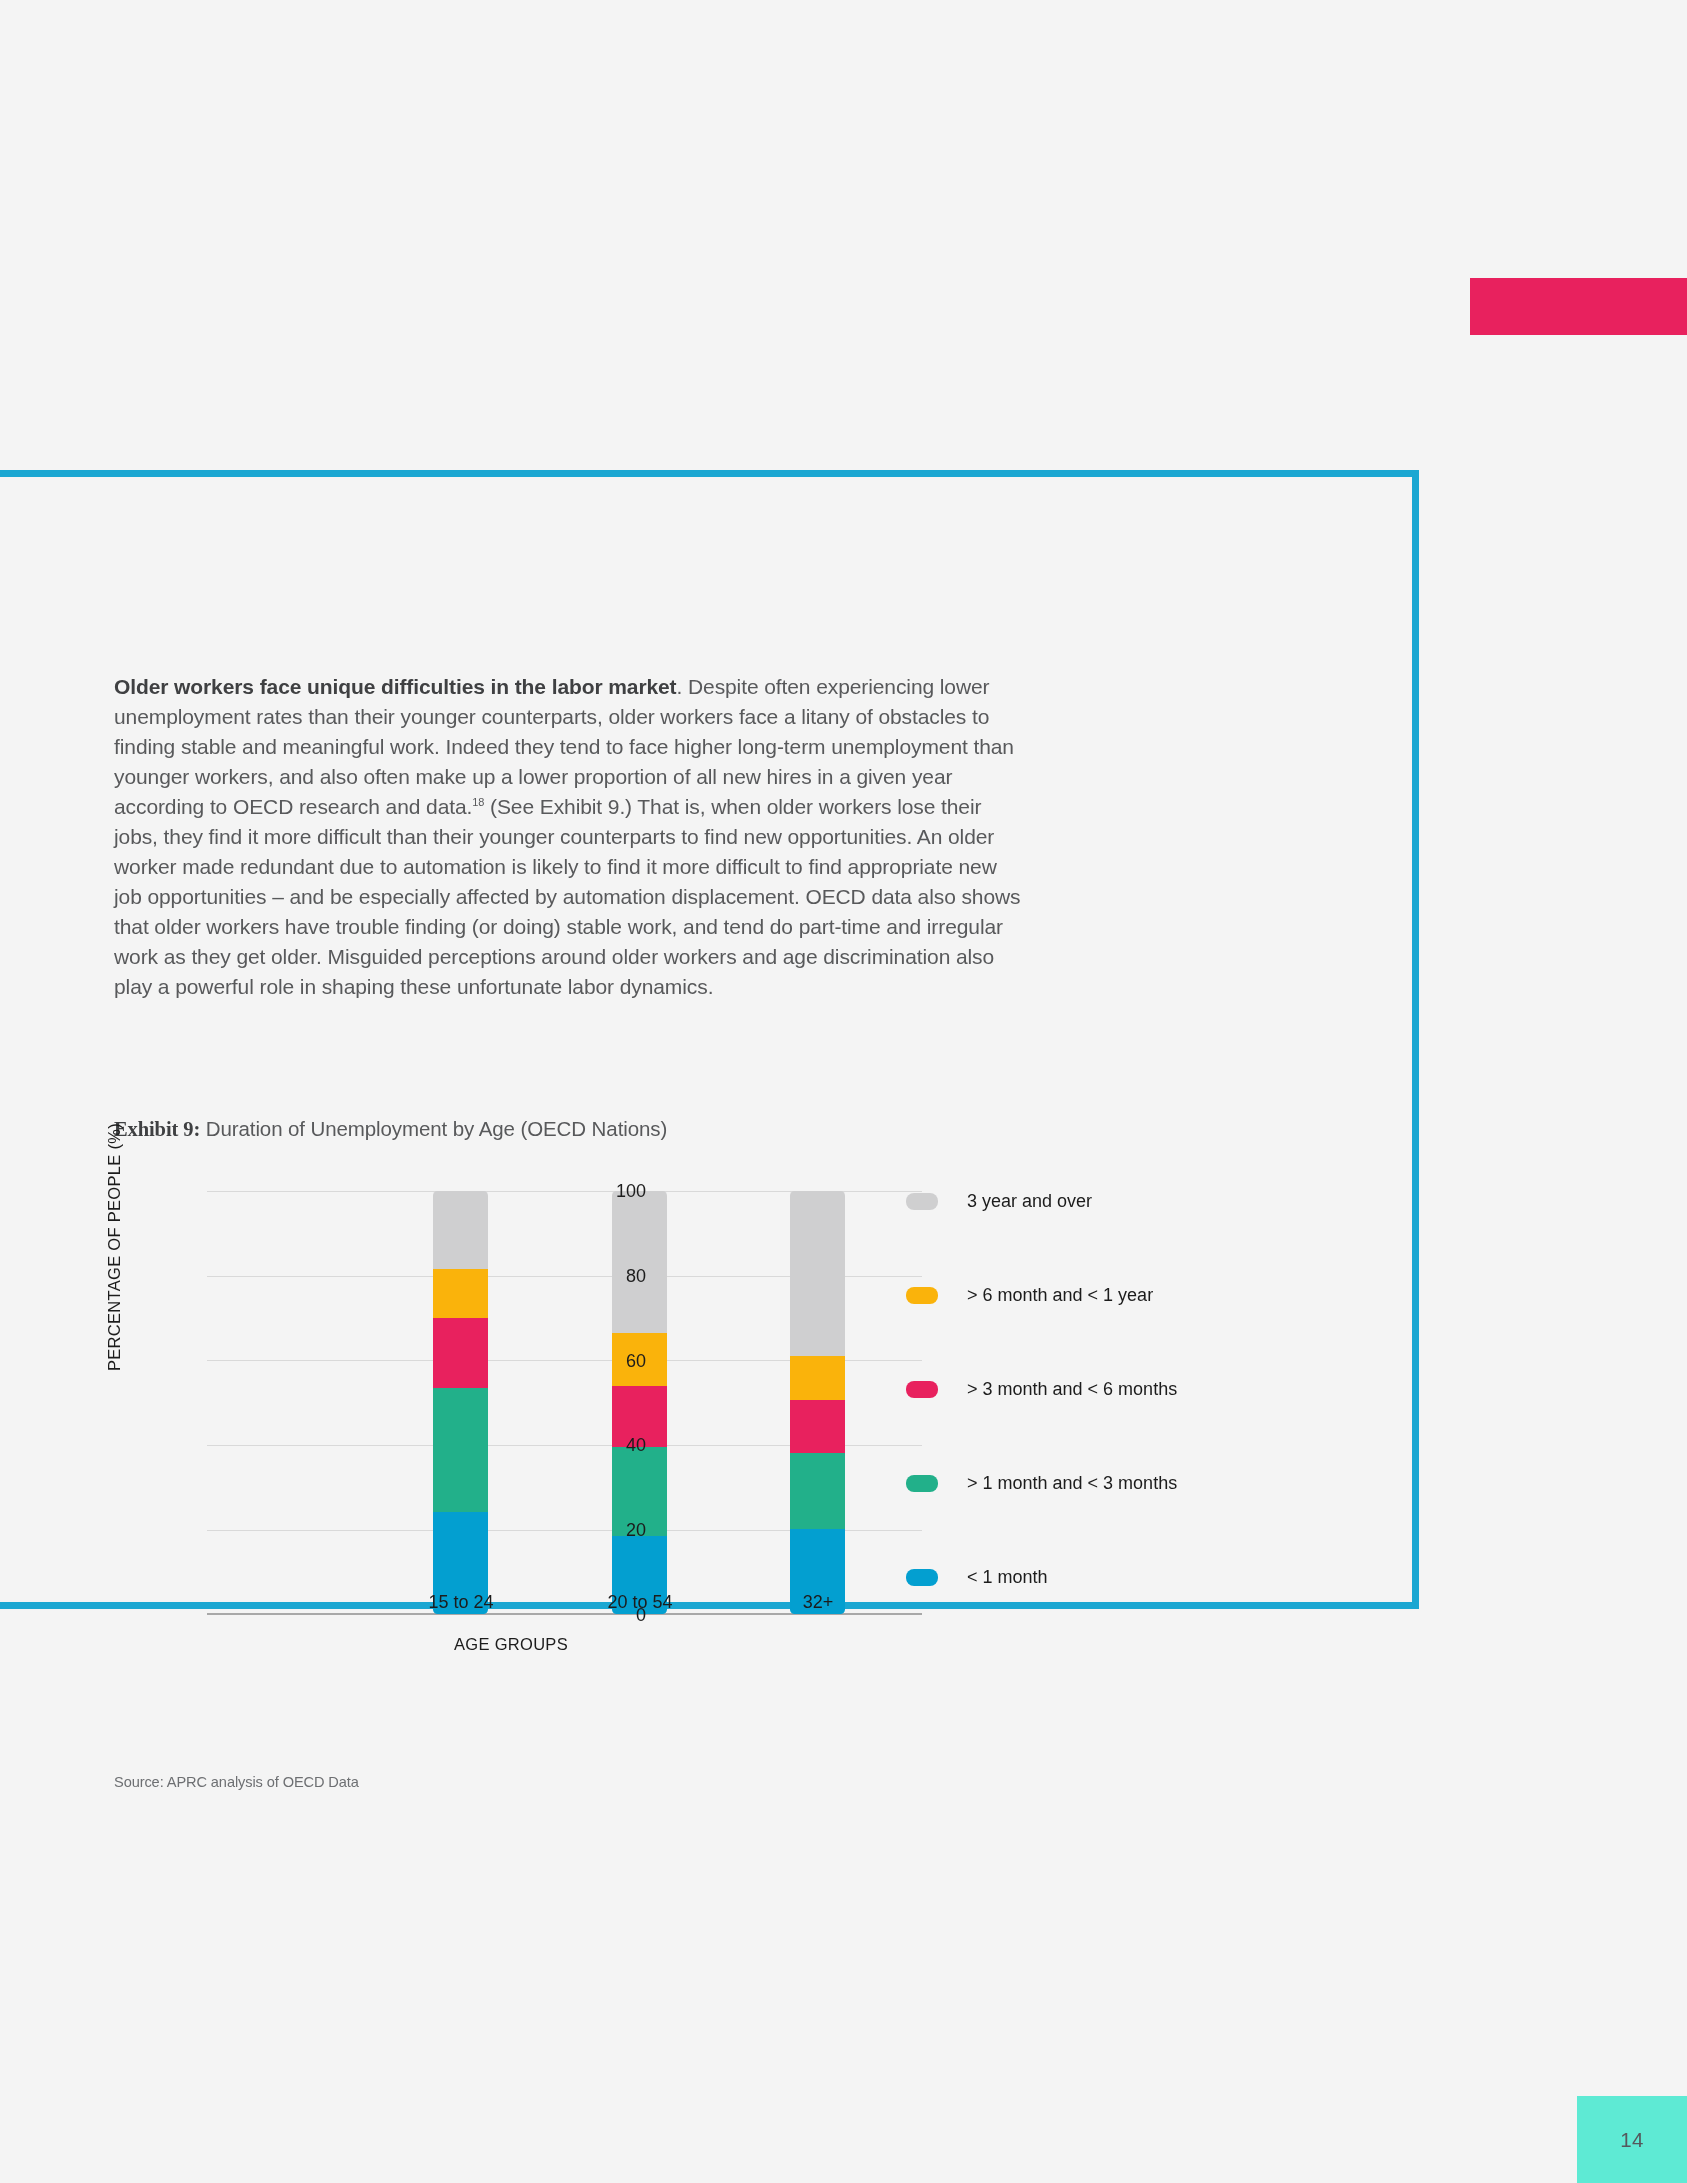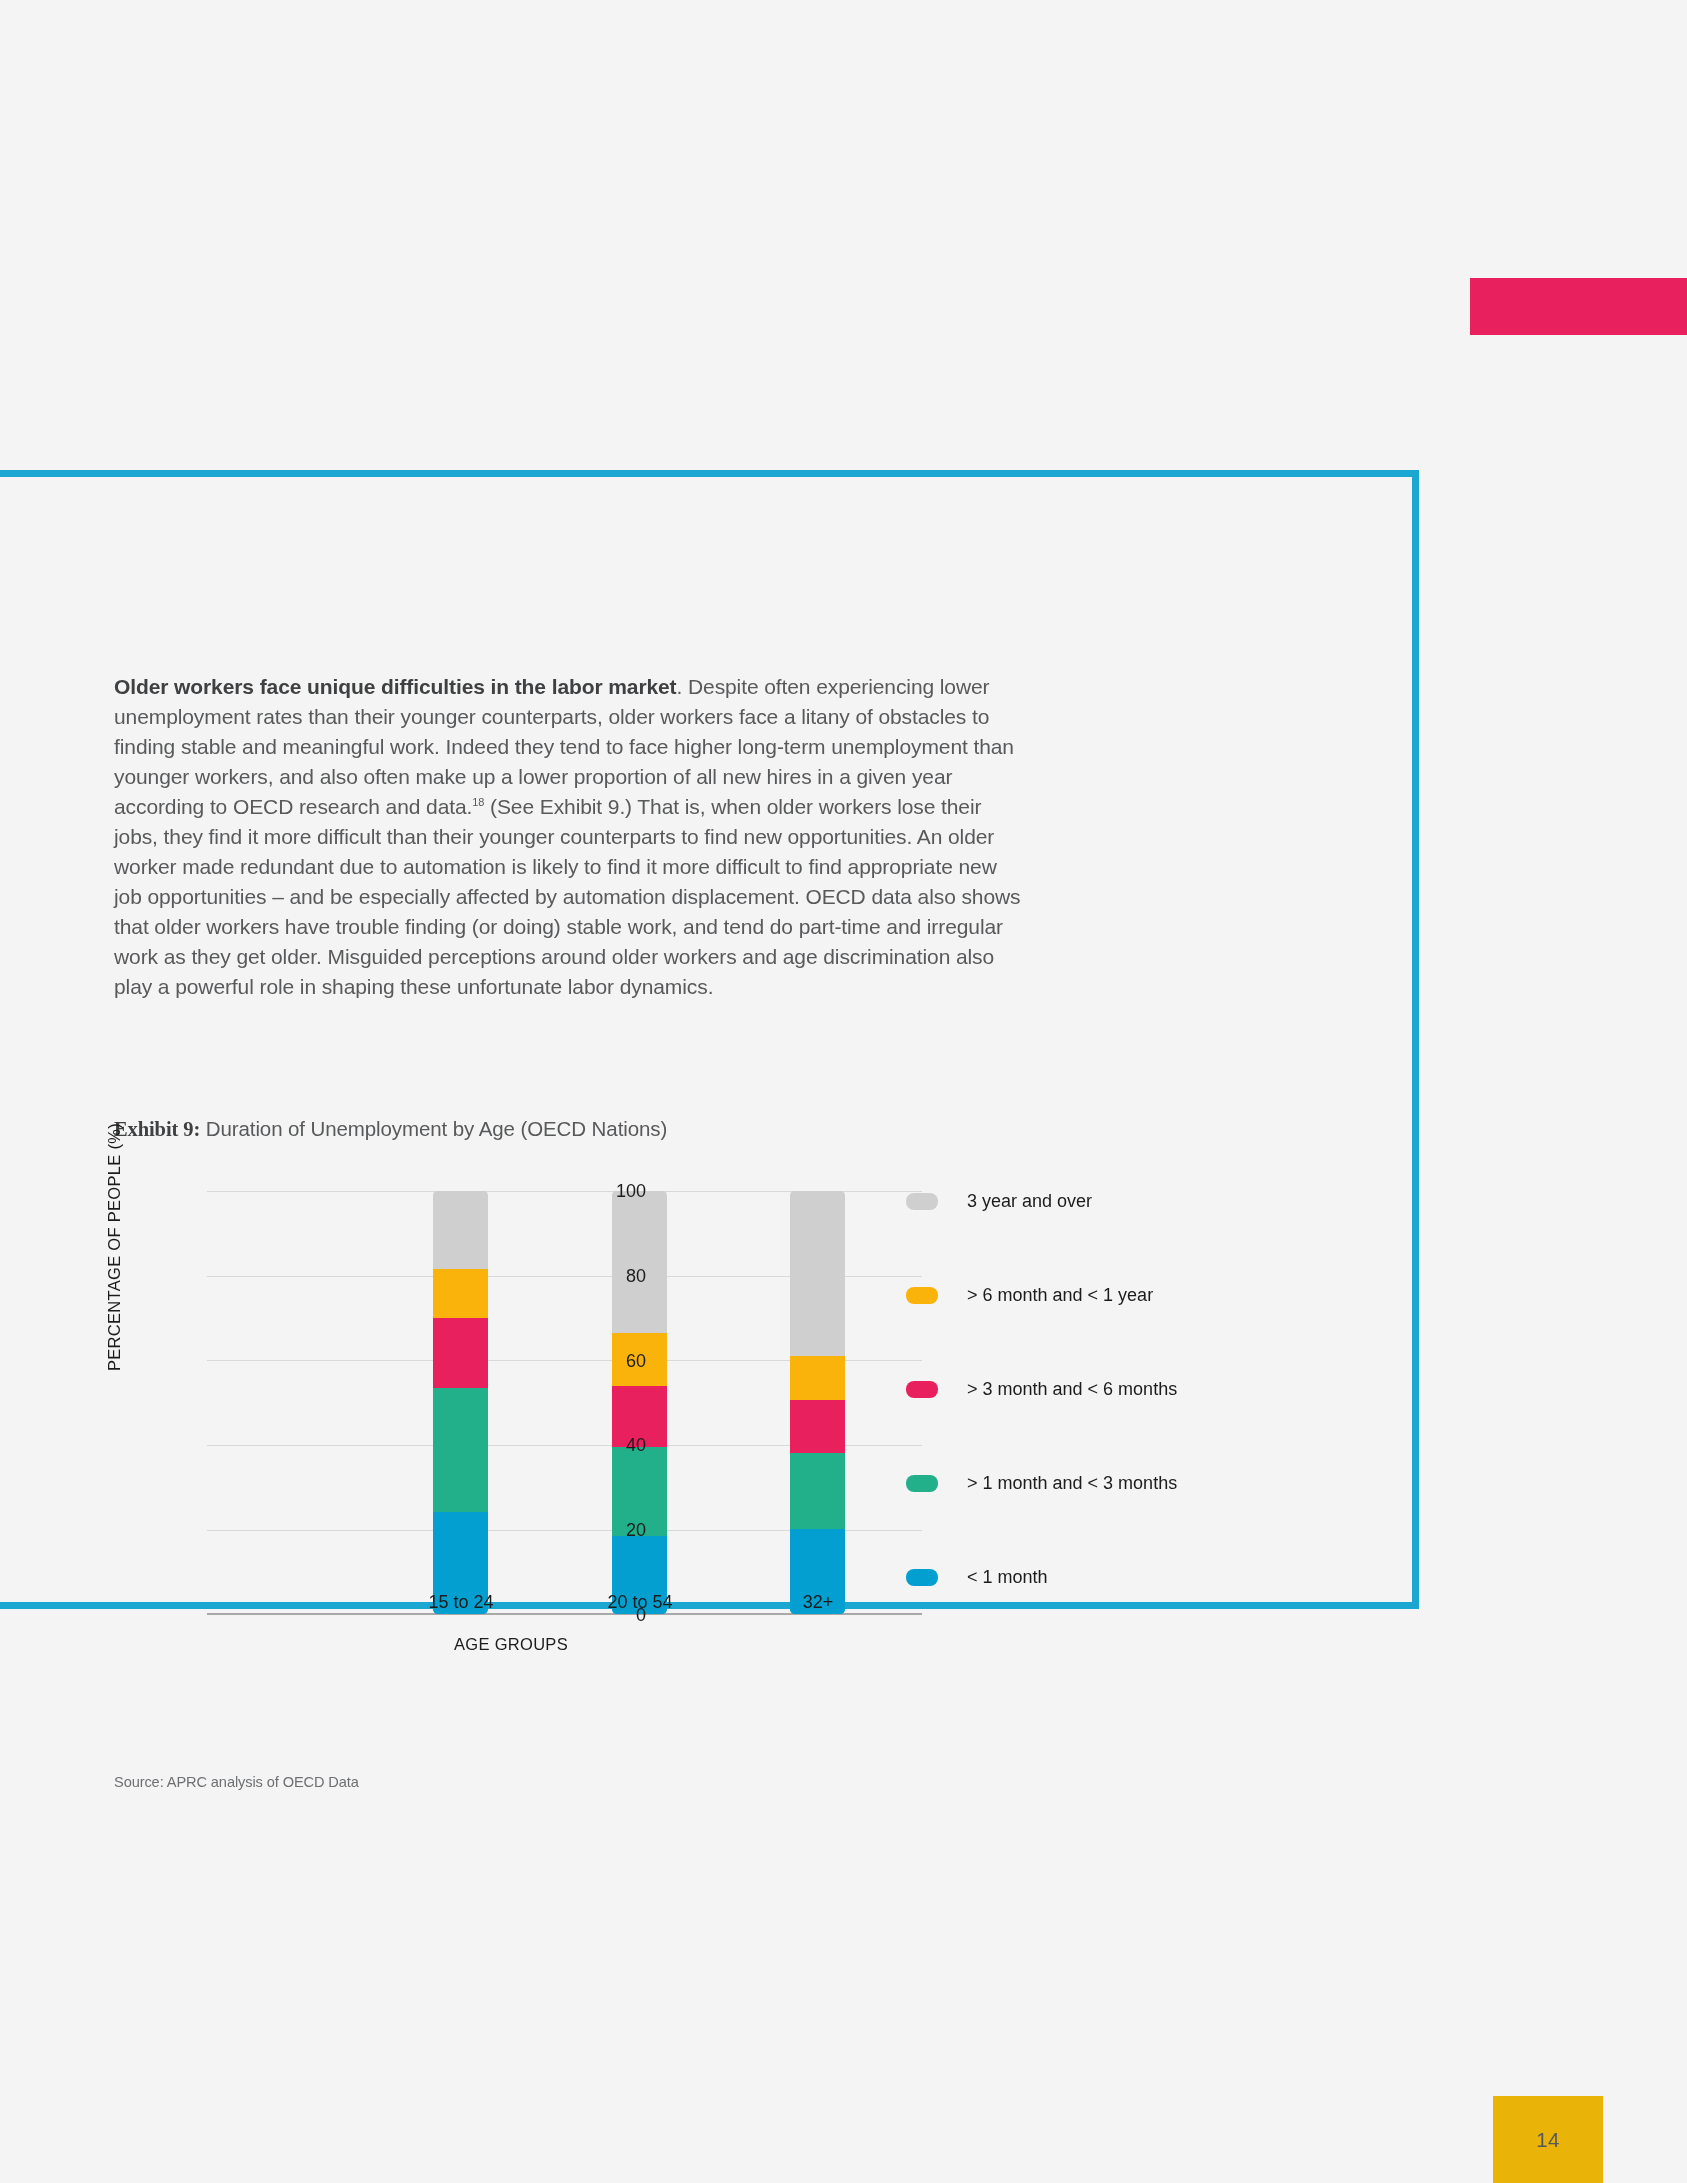--- a/index.html
+++ b/index.html
@@ -17,22 +17,22 @@
     background:#e8215e;
   }
   #blue-frame{
     position:absolute; left:0px; top:470px; width:1419px; height:1139px;
     border:7.3px solid #1ba7d2;
     border-left:none;
     box-sizing:border-box;
     background:#f4f4f4;
   }
   #page-num-box{
-    position:absolute; left:1493px; top:2096px; width:110px; height:87px;
-    background:#eab308;
+    position:absolute; left:1577px; top:2096px; width:110px; height:87px;
+    background:#5eead4;
     display:flex; align-items:center; justify-content:center;
   }
   #page-num{
     font-size:20.5px; color:#55585c; letter-spacing:0.3px;
   }
 
   
   #body-copy{
     position:absolute; left:114px; top:672px; width:913px;
     font-size:21px; line-height:30px; color:#58595b;

